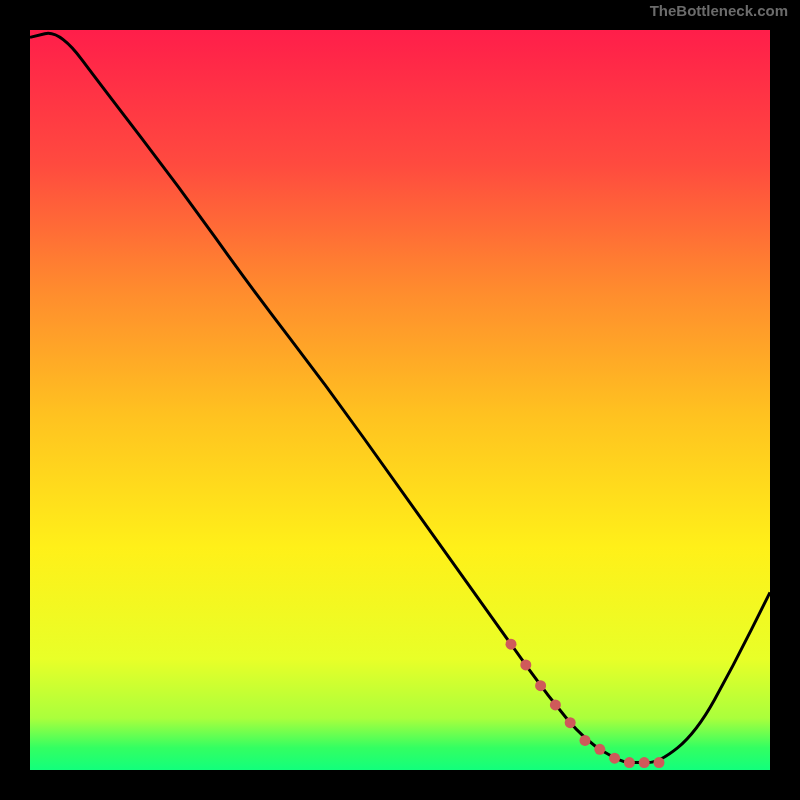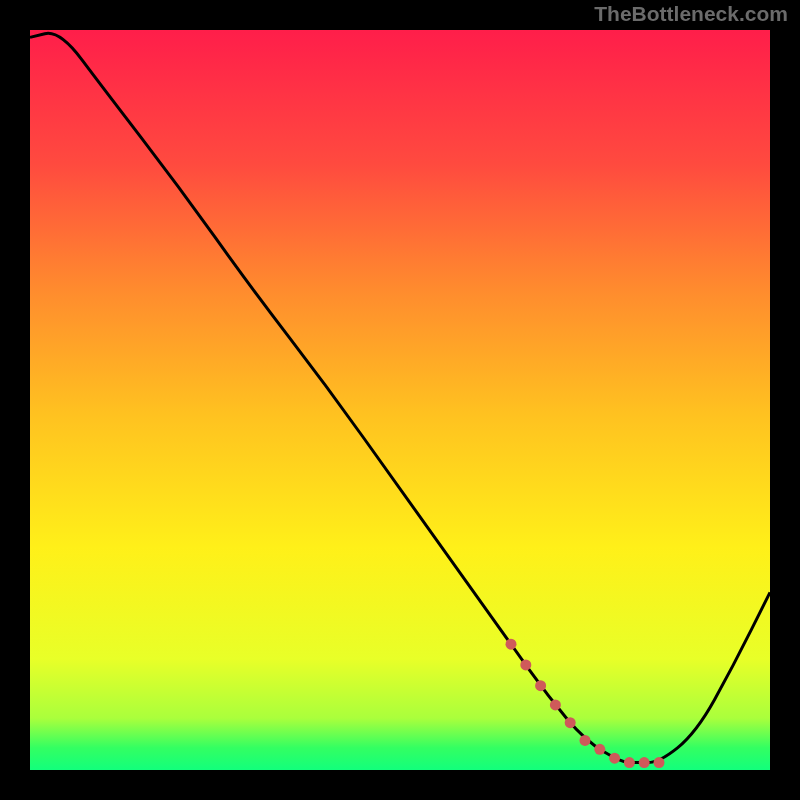--- a/index.html
+++ b/index.html
@@ -10,21 +10,21 @@
     height: 800px;
     overflow: hidden;
     position: relative;
     font-family: Arial, sans-serif;
   }
   .watermark {
     position: absolute;
     top: 2px;
     right: 12px;
     color: #6b6b6b;
-    font-size: 21px;
+    font-size: 15px;
     font-weight: bold;
     z-index: 10;
   }
   .chart-box {
     position: absolute;
     left: 30px;
     top: 30px;
     width: 740px;
     height: 740px;
   }

